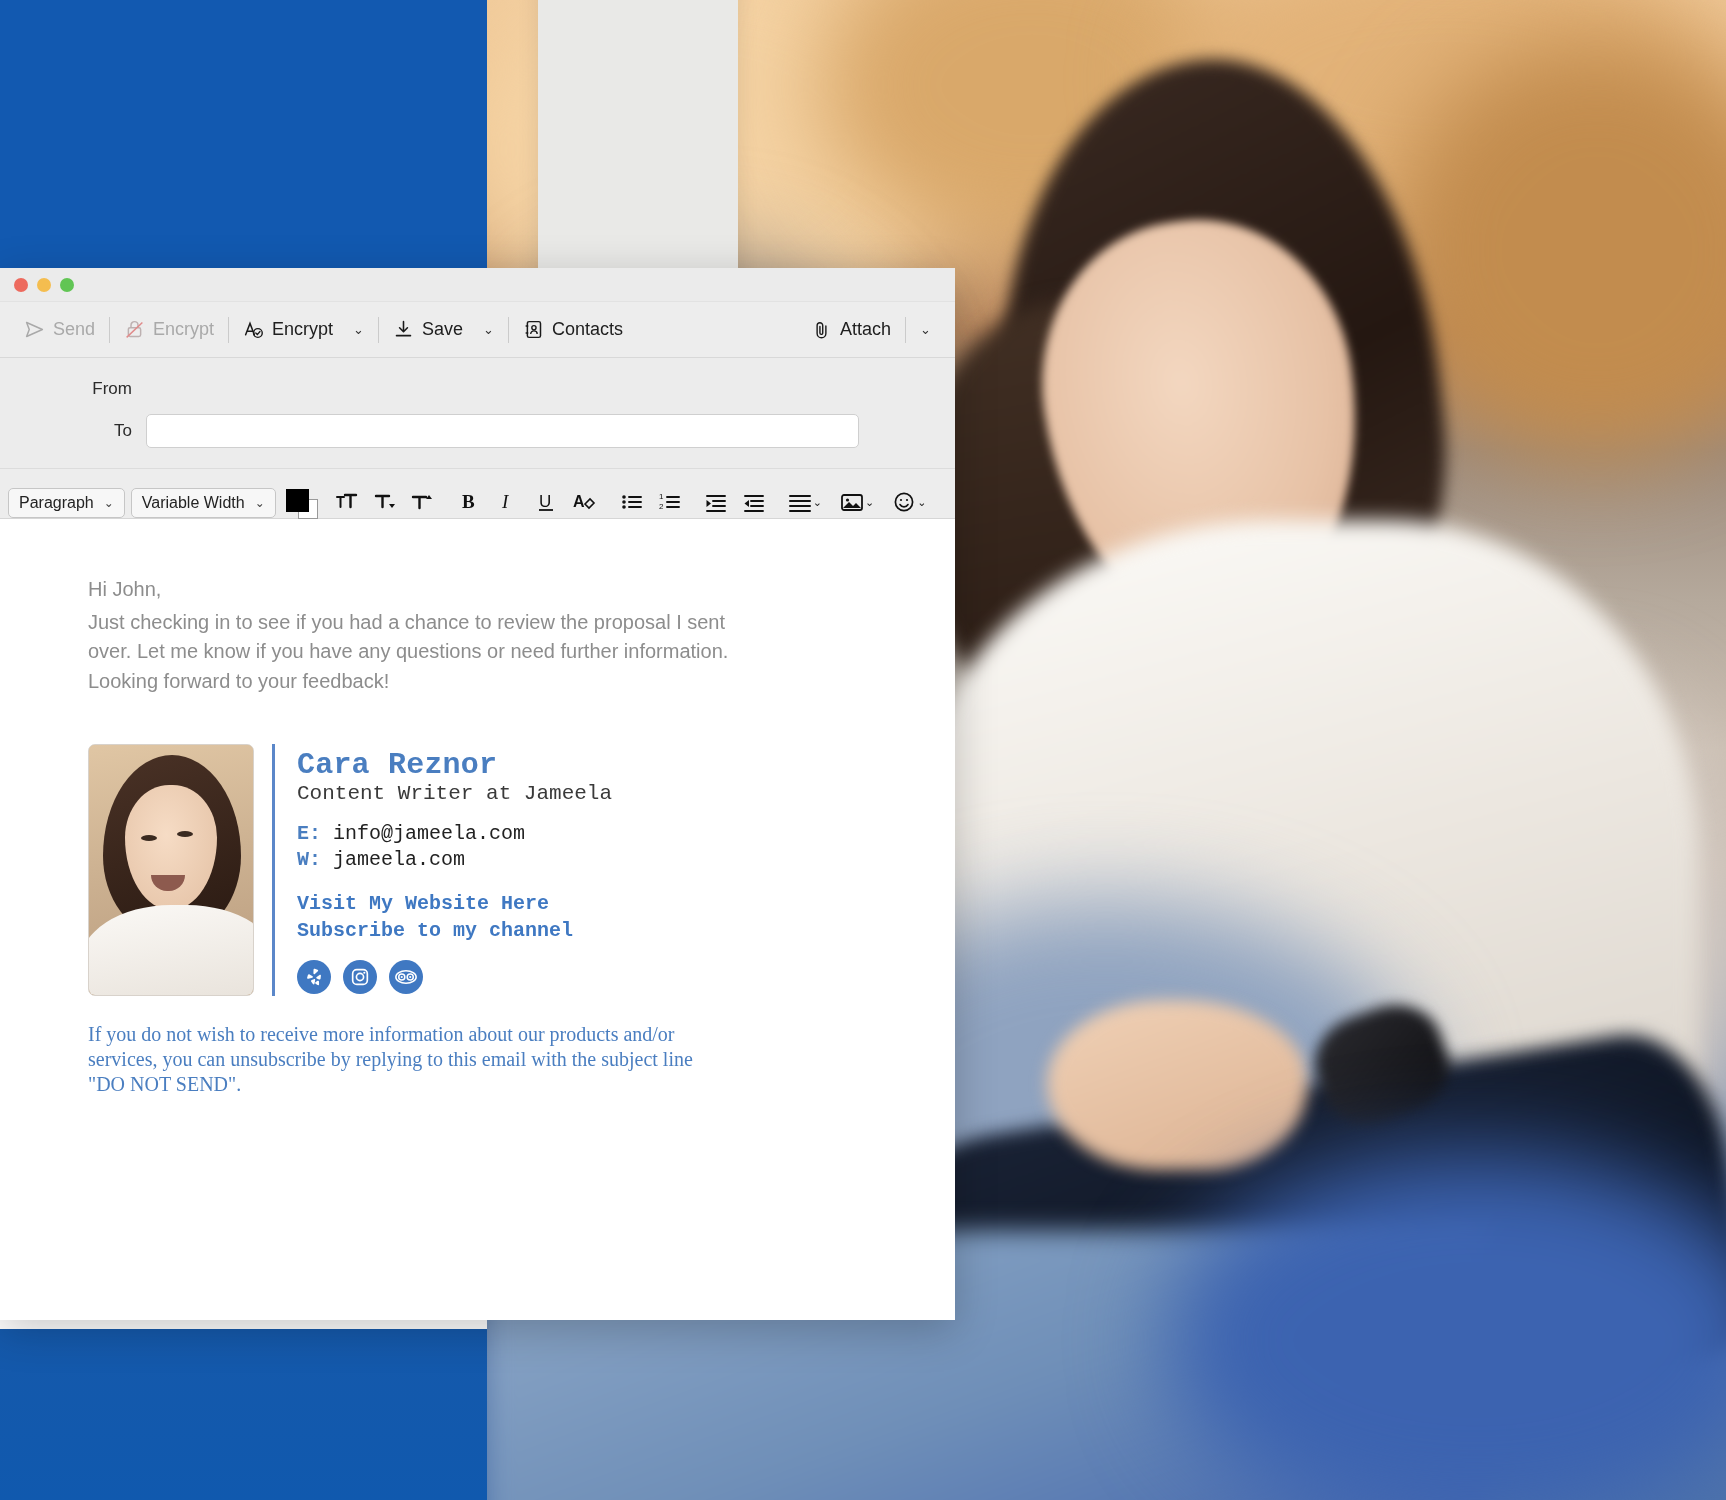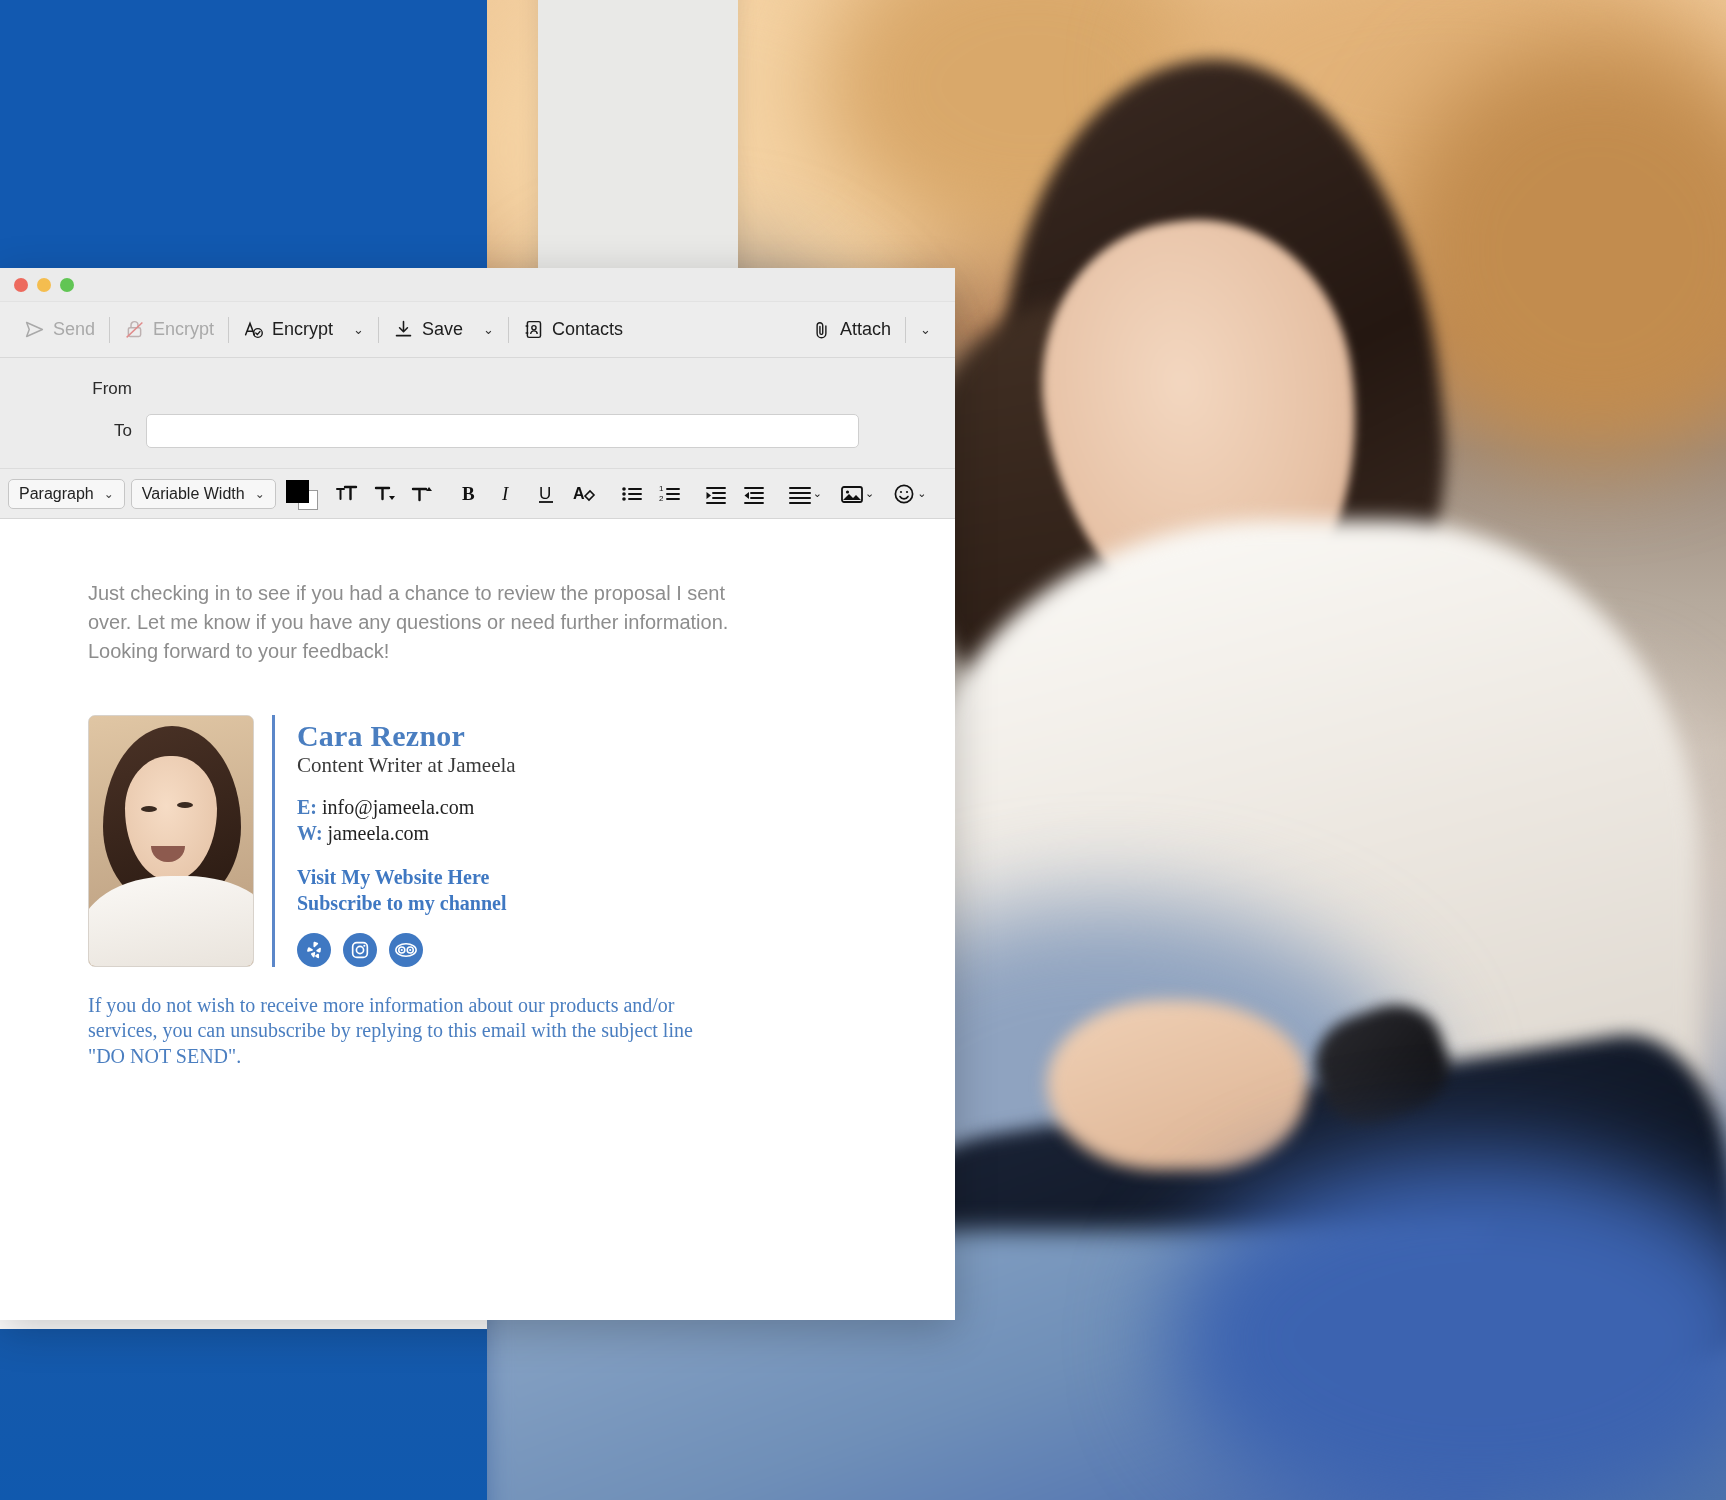--- a/index.html
+++ b/index.html
@@ -170,21 +170,21 @@
     flex: 1; margin-right: 96px; height: 34px;
     background: #ffffff; border: 1px solid #cfcfcf; border-radius: 5px;
     font-size: 16px; color: #222; padding: 0 10px;
     outline: none;
   }
   .hrow.from .lbl { color: #2b2b2b; }
 
   .formatbar {
     height: 50px; background: #ededed;
     border-bottom: 1px solid #d6d6d6;
-    display: flex; align-items: center; gap: 6px; padding: 0 8px;
+    display: flex; align-items: flex-end; gap: 6px; padding: 0 8px;
   }
   .fselect {
     height: 30px; border: 1px solid #c6c6c6; border-radius: 5px;
     background: #f7f7f7; display: flex; align-items: center; gap: 10px;
     padding: 0 10px; font-size: 16px; color: #232323;
   }
   .fselect .cv { font-size: 12px; color: #444; }
   .swatch { position: relative; width: 34px; height: 30px; margin: 0 4px; }
   .swatch .fg {
     position: absolute; left: 0; top: 1px; width: 23px; height: 23px;
@@ -225,21 +225,21 @@
   .sp-face { position: absolute; left: 36px; top: 40px; width: 92px; height: 125px;
              background: radial-gradient(ellipse at 45% 40%, #f6dcc5, #e3c0a3); border-radius: 48% 48% 50% 50% / 42% 42% 58% 58%; }
   .sp-eyeL { position: absolute; left: 52px; top: 90px; width: 16px; height: 6px; background:#3a2a20; border-radius:50%; }
   .sp-eyeR { position: absolute; left: 88px; top: 86px; width: 16px; height: 6px; background:#3a2a20; border-radius:50%; }
   .sp-smile{ position: absolute; left: 62px; top: 130px; width: 34px; height: 16px;
              background:#8d5a4e; border-radius: 0 0 22px 22px; }
   .sp-body { position: absolute; left: -10px; bottom: -10px; width: 200px; height: 100px;
              background: linear-gradient(170deg,#fbf9f6,#e7e1d9); border-radius: 46% 46% 0 0 / 60% 60% 0 0; }
 
   .sig-divider { width: 3px; background: #5b87c9; margin: 0 22px 0 18px; flex: none; }
-  .sig-text { font-family: Liberation Serif, serif; padding-top: 4px; }
+  .sig-text { font-family: Liberation Mono, monospace; padding-top: 4px; }
   .sig-name { font-size: 30px; font-weight: bold; color: #4a7ec0; letter-spacing: 0.2px; }
   .sig-role { font-size: 21px; color: #3a3a3a; }
   .sig-contact { margin-top: 16px; font-size: 20px; color: #222; line-height: 1.3; }
   .sig-contact b { color: #4a7ec0; }
   .sig-links { margin-top: 18px; font-size: 20px; font-weight: bold; color: #3f78c2; line-height: 1.34; }
   .sig-social { margin-top: 16px; display: flex; gap: 12px; }
   .soc {
     width: 34px; height: 34px; border-radius: 50%; background: #3f78c2;
     display: flex; align-items: center; justify-content: center;
   }
@@ -495,20 +495,21 @@
             <circle cx="9" cy="9" r="1.1" fill="#111"></circle>
               <circle cx="15" cy="9" r="1.1" fill="#111"></circle>
             <path d="M8 13.5 a4.6 4.6 0 0 0 8 0" fill="none" stroke="#111" stroke-width="1.6" stroke-linecap="round"></path>
           </svg>
         </div>
         <span class="fchev">⌄</span>
       </div>
     </div>
 
     <div class="body-area">
+      <div class="msg-line">Hi John,</div>
       <div class="msg-line msg-para">Just checking in to see if you had a chance to review the proposal I sent over. Let me know if you have any questions or need further information. Looking forward to your feedback!</div>
 
       <div class="sig">
         <div class="sig-photo">
           <div class="sp-bg"></div>
           <div class="sp-hair"></div>
           <div class="sp-face"></div>
           <div class="sp-eyeL"></div>
           <div class="sp-eyeR"></div>
           <div class="sp-smile"></div>

